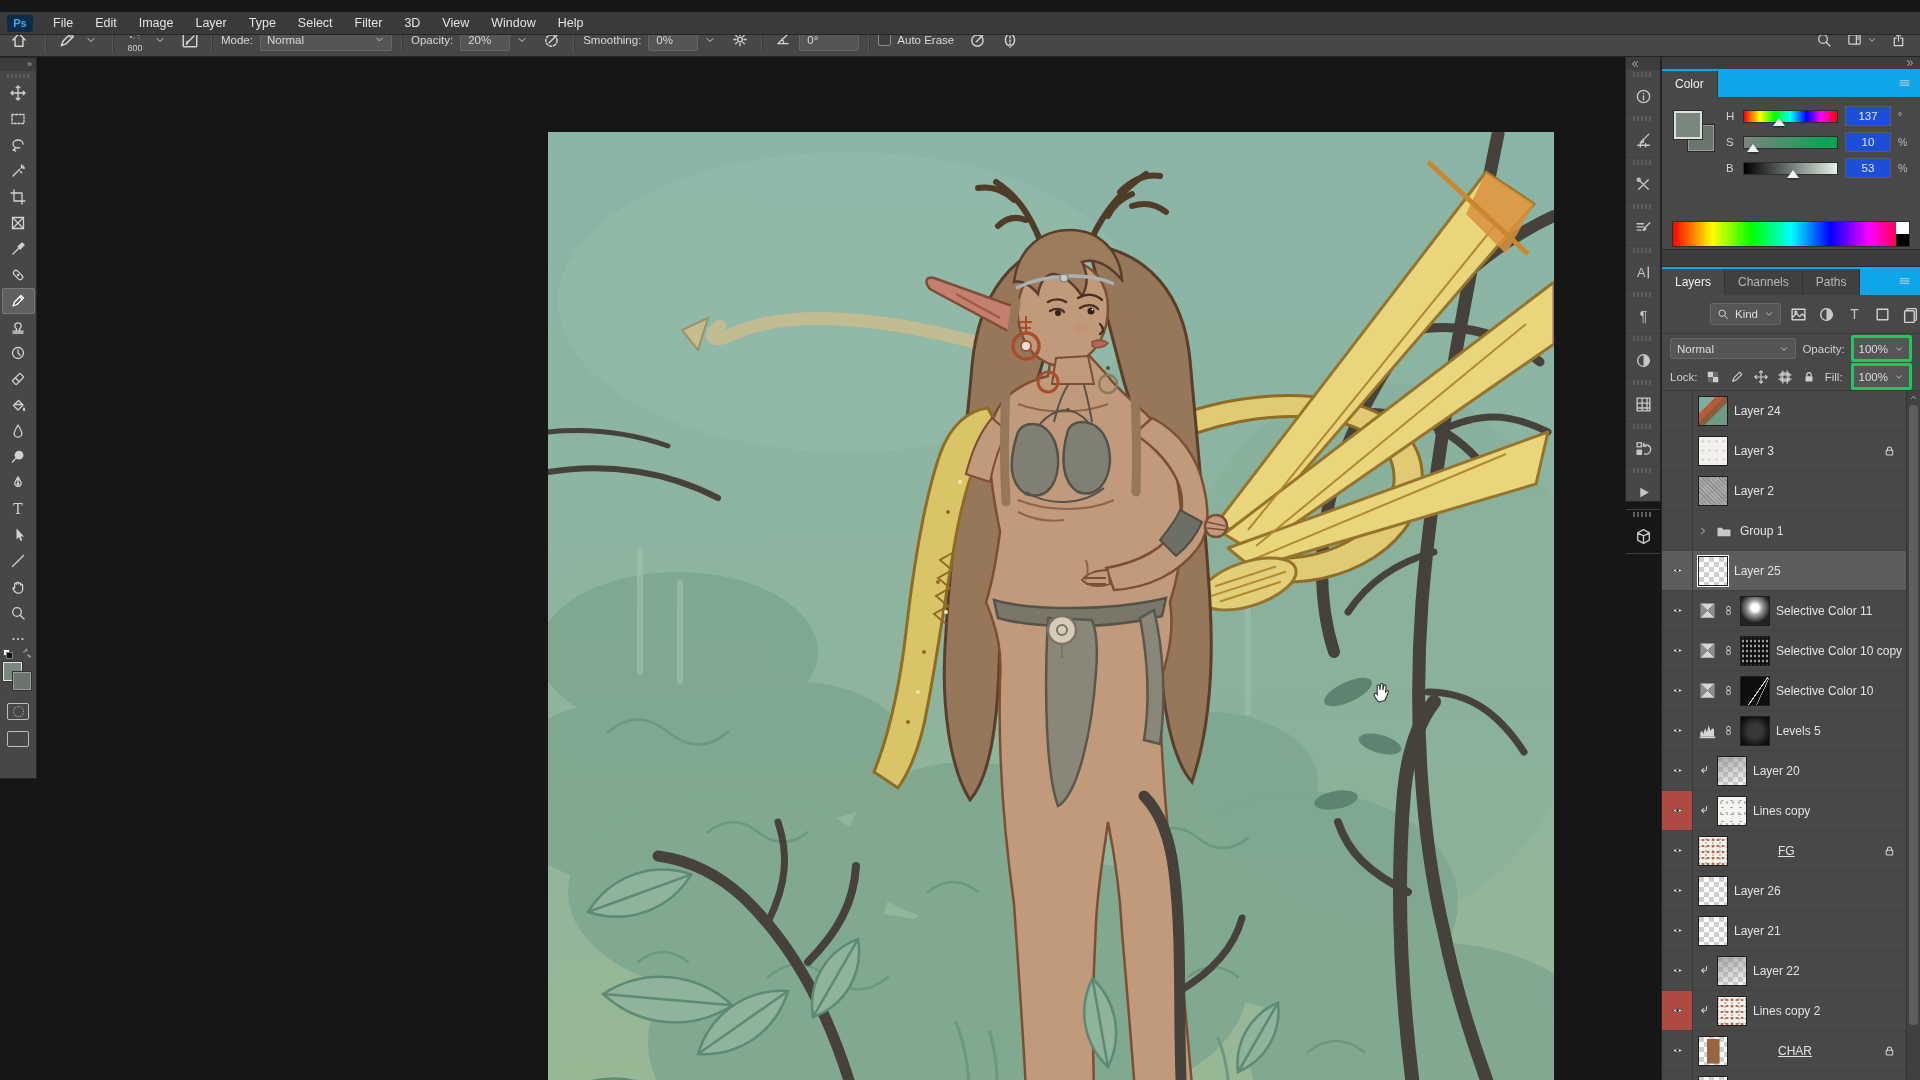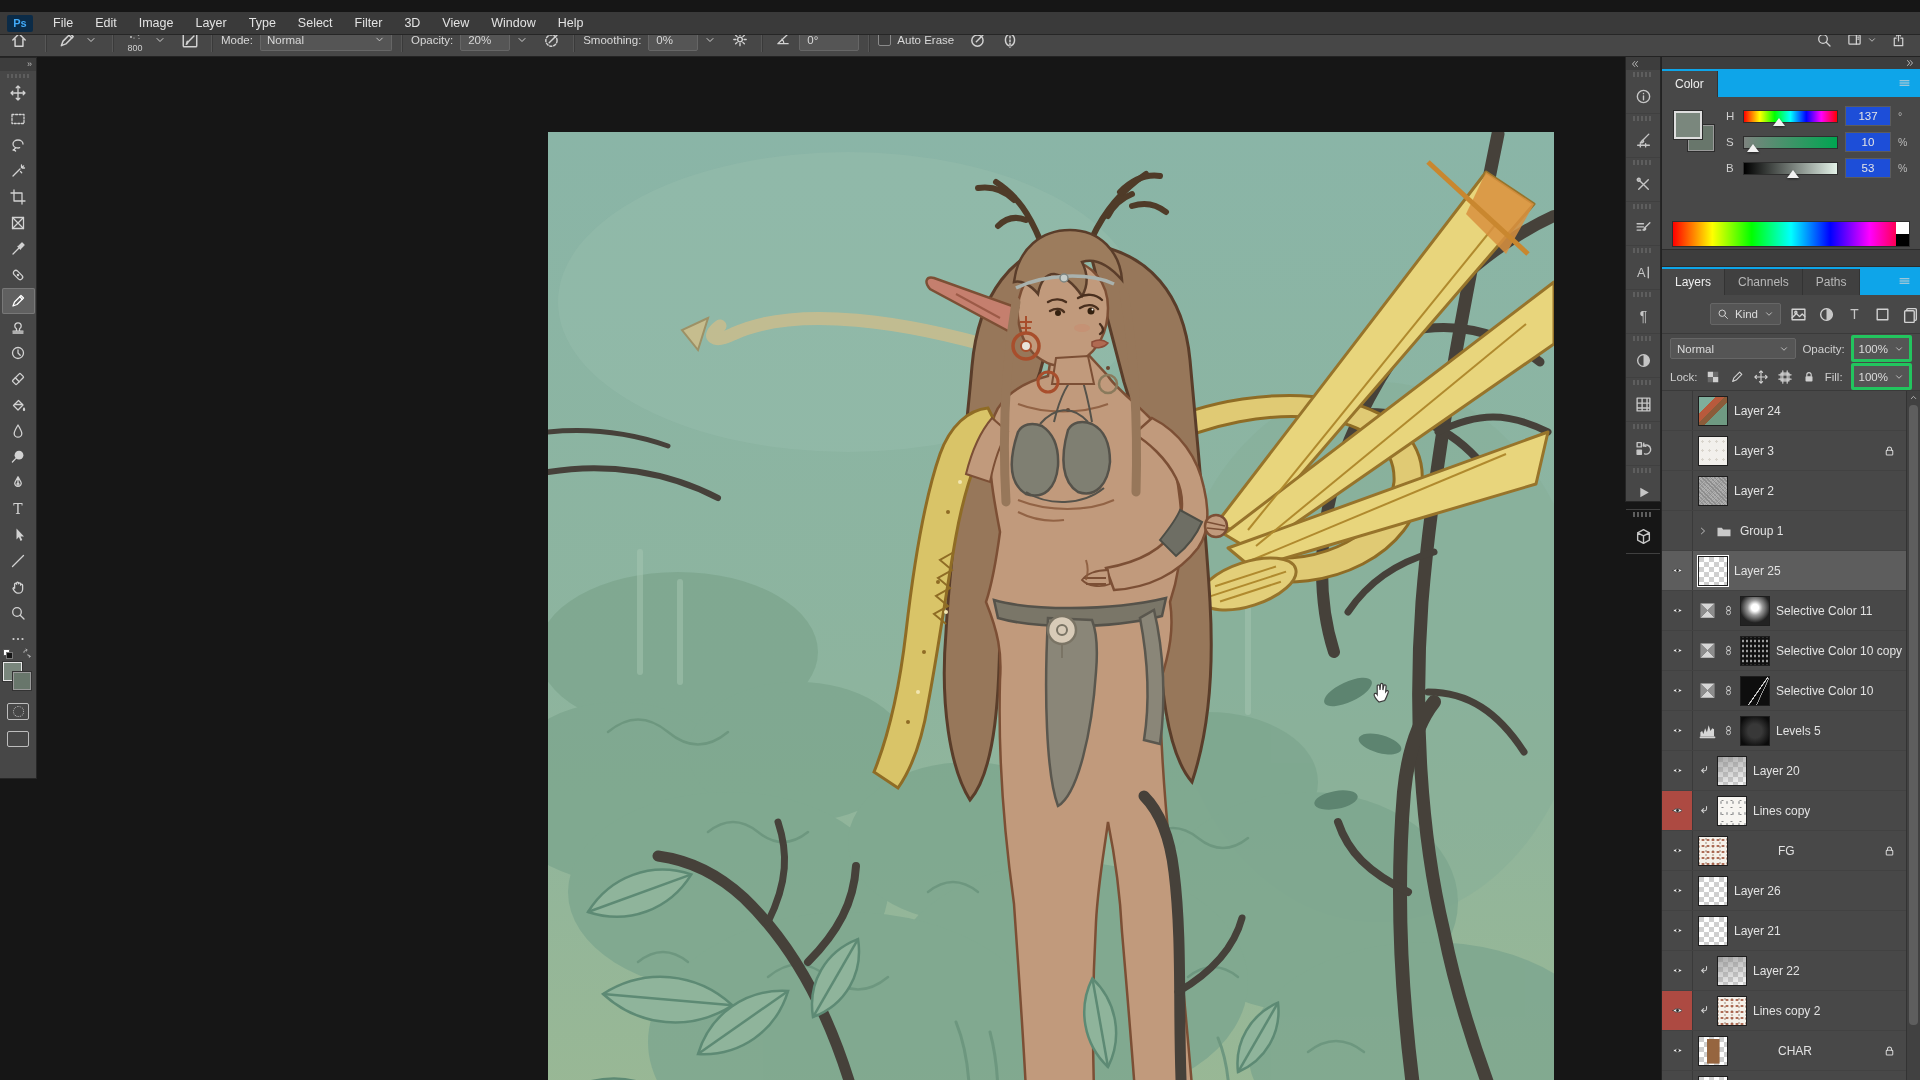--- a/index.html
+++ b/index.html
@@ -107,21 +107,21 @@
   .t-noise{background:#9e9e9e;background-image:repeating-linear-gradient(45deg,#8d8d8d 0 1px,transparent 1px 3px),repeating-linear-gradient(-45deg,#b0b0b0 0 1px,transparent 1px 2px);}
   .t-mask-glow{background:#0c0c0c;background-image:radial-gradient(circle at 50% 38%,#fff 0 16%,#9a9a9a 34%,#222 68%);}
   .t-mask-speckle{background:#101010;background-image:radial-gradient(#e8e8e8 0.8px,transparent 1px);background-size:4px 5px;background-position:center;}
   .t-mask-dark{background:#0e0e0e;background-image:linear-gradient(125deg,transparent 55%,#cfcfcf 55.5% 58%,transparent 58.5%),linear-gradient(115deg,transparent 68%,#9a9a9a 68.5% 70.5%,transparent 71%);}
   .t-mask-vignette{background:radial-gradient(circle at 50% 50%,#383838 0 35%,#0b0b0b 85%);}
   .t-checker-grad{background-image:linear-gradient(160deg,rgba(140,140,140,.75),rgba(220,220,220,.15)),repeating-conic-gradient(#ffffff 0% 25%,#cfcfcf 0% 50%);background-size:cover,10px 10px;}
   .t-sketch-light{background:#f7f5f1;background-image:radial-gradient(#8a8a8a 0.9px,transparent 1.1px),radial-gradient(#b5b5b5 0.7px,transparent 0.9px);background-size:9px 7px,6px 11px;}
   .t-sketch-red{background:#f5f1ea;background-image:radial-gradient(#9c4a30 1px,transparent 1.2px),radial-gradient(#6a4630 0.8px,transparent 1px);background-size:5px 6px,7px 4px;background-position:center top;}
   .t-char{background-image:linear-gradient(#96653f 0 100%),repeating-conic-gradient(#ffffff 0% 25%,#cfcfcf 0% 50%);background-size:45% 88%,10px 10px;background-position:center 2px,0 0;background-repeat:no-repeat,repeat;}
   .lname{white-space:nowrap;overflow:hidden;text-overflow:ellipsis;color:#e2e2e2;font-size:12px;}
-  .lname.u{padding-left:44px;}
+  .lname.u{text-decoration:underline;padding-left:44px;}
   .clipic{width:13px;height:13px;flex:none;}
   .adjic{width:19px;height:19px;flex:none;}
   .linkic{width:11px;height:15px;flex:none;}
   .gchev{width:10px;height:10px;flex:none;}
   .foldic{width:20px;height:16px;flex:none;}
   .rowlock{position:absolute;right:24px;top:50%;transform:translateY(-50%);width:13px;height:13px;}
   
   .lscroll{position:absolute;right:0;top:0;bottom:0;width:13px;background:#414141;border-left:1px solid #333;}
   .lscroll .sarr{position:absolute;left:0;width:100%;height:13px;display:flex;align-items:center;justify-content:center;}
   .lscroll .sthumb{position:absolute;left:2px;right:2px;top:14px;height:620px;background:#5e5e5e;border-radius:4px;}

